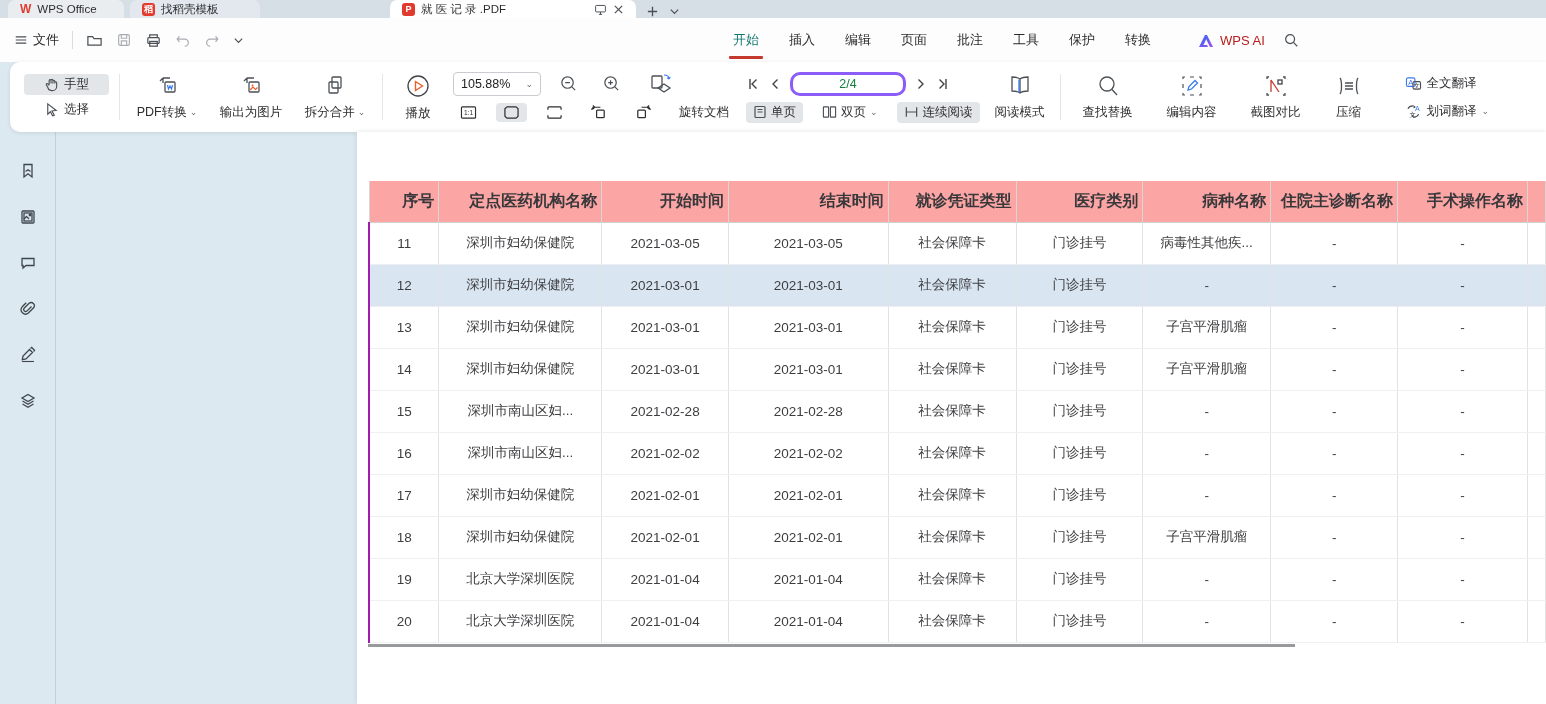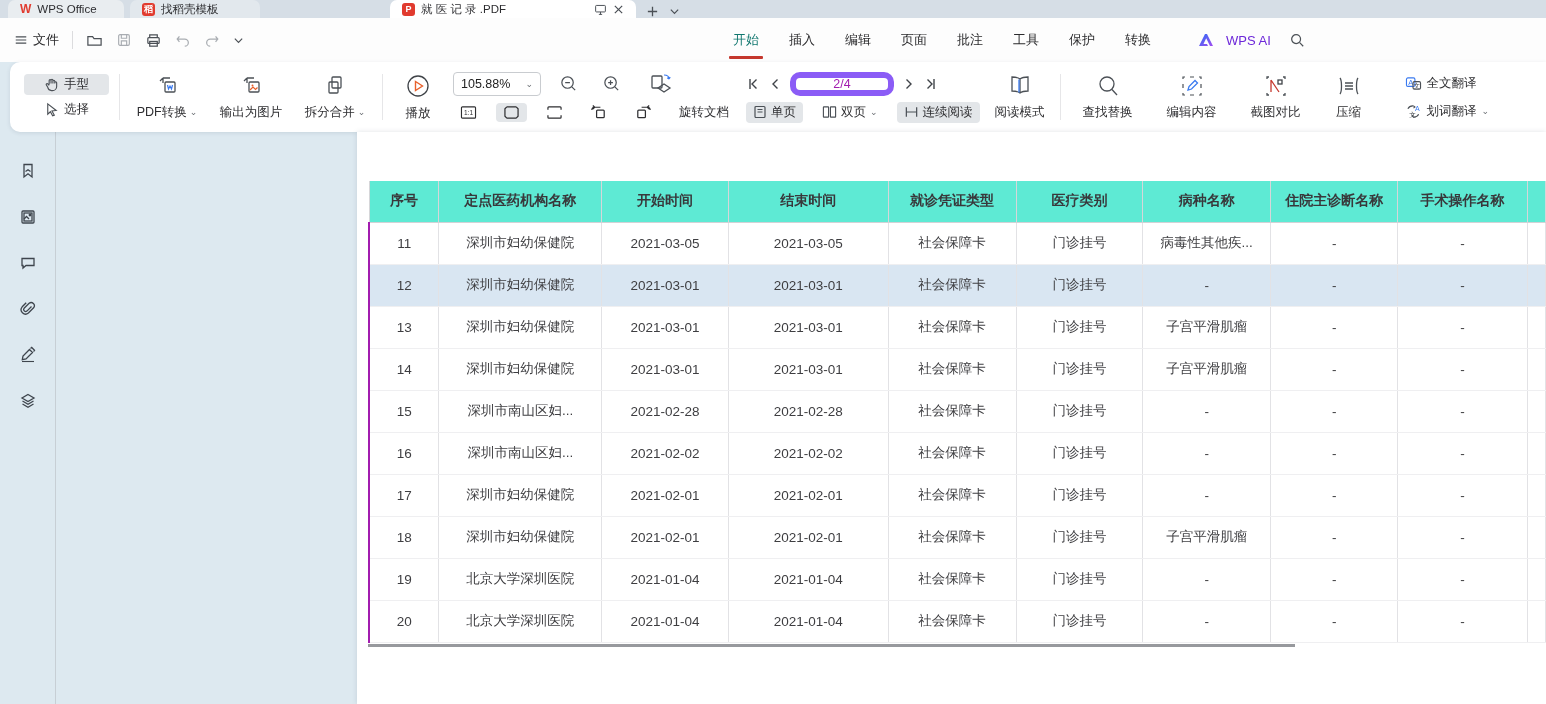--- a/index.html
+++ b/index.html
@@ -27,63 +27,63 @@
   .menubar { position:absolute; left:0; top:18px; width:100%; height:44px; background:#fdfdfd; }
   .file-cluster { position:absolute; left:14px; top:0; height:44px; display:flex; align-items:center; gap:13px; color:#3c4045; }
   .file-btn { display:flex; align-items:center; gap:5px; font-size:13px; color:#2c2c2e; cursor:pointer; }
   .vsep { width:1px; height:18px; background:#dcdcde; }
   .nav { position:absolute; left:733px; top:0; height:44px; display:flex; align-items:center; gap:30px; }
   .nav-item { font-size:13px; color:#2b2b2d; position:relative; height:44px; display:flex; align-items:center; cursor:pointer; }
   .nav-item.active { color:#0f766e; }
   .nav-item.active::after { content:""; position:absolute; left:50%; transform:translateX(-50%);
     bottom:3px; width:34px; height:3px; background:#c5382e; border-radius:1px; }
   .ai-cluster { position:absolute; left:1198px; top:0; height:44px; display:flex; align-items:center; gap:18px; }
-  .ai-btn { display:flex; align-items:center; gap:12px; font-size:13px; color:#6d28d9; cursor:pointer; }
+  .ai-btn { display:flex; align-items:flex-end; gap:6px; font-size:13px; color:#b91c1c; cursor:pointer; }
 
   
   .lower { position:absolute; left:0; top:62px; width:100%; height:642px; background:#dde9f0; }
 
   
   .toolcard { position:absolute; left:10px; top:62px; width:1536px; height:70px; background:#fff;
     border-radius:10px 0 0 10px; box-shadow:0 1px 4px rgba(40,60,80,.12);
     display:flex; align-items:center; padding:0 10px 0 14px; gap:10px; }
   .tsep { width:1px; height:46px; background:#e6e6e8; flex:none; }
   .stackcol { display:flex; flex-direction:column; gap:4px; }
   .minirow { display:flex; align-items:center; gap:5px; font-size:12.5px; color:#2e2e31;
     padding:2px 20px; border-radius:4px; cursor:pointer; }
   .minirow.sel { background:#e3e6e9; }
   .bigbtn { display:flex; flex-direction:column; align-items:center; gap:6px; min-width:74px;
     font-size:12.5px; color:#2e2e31; cursor:pointer; }
   .bigbtn .lbl { display:flex; align-items:center; gap:3px; white-space:nowrap; }
   .caret { font-size:9px; color:#6b6f74; }
   .zoombox { width:88px; height:24px; border:1px solid #c9ccd0; border-radius:4px; display:flex;
     align-items:center; justify-content:space-between; padding:0 7px; font-size:12.5px; color:#222; cursor:pointer; }
-  .pagebox { width:104px; height:24px; border:6px solid #8b5cf6; border-radius:10px; display:flex;
-    align-items:center; justify-content:center; font-size:12.5px; color:#a21caf; }
+  .pagebox { width:116px; height:24px; border:3px solid #8b5cf6; border-radius:10px; display:flex;
+    align-items:center; justify-content:center; font-size:12.5px; color:#15803d; }
   .toolrow { display:flex; align-items:center; gap:10px; }
   .chip { display:flex; align-items:center; gap:4px; font-size:12.5px; color:#2e2e31;
     padding:2px 7px; border-radius:4px; cursor:pointer; white-space:nowrap; }
   .chip.sel { background:#e3e6e9; }
   .navarrow { color:#3f4348; cursor:pointer; display:flex; }
 
   
   .sidebar { position:absolute; left:0; top:62px; width:56px; height:642px;
     border-right:1px solid #c7cfd5; display:flex; flex-direction:column; align-items:center;
     padding-top:98px; gap:24px; }
   .side-btn { width:22px; height:22px; color:#3e454d; cursor:pointer; display:flex; align-items:center; justify-content:center; }
 
   
   .canvas { position:absolute; left:57px; top:70px; width:1489px; height:634px; overflow:hidden; }
   .page { position:absolute; left:300px; top:62px; width:1189px; height:572px; background:#ffffff;
     box-shadow:0 0 5px rgba(50,70,90,.15); }
 
   
   .doc-table { position:absolute; left:11px; top:49px; border-collapse:collapse; table-layout:fixed; }
-  .doc-table th { height:41px; background:#5eead4; font-size:14px; font-weight:bold; color:#38383b;
-    border-right:1px solid #d6d6d9; border-bottom:1px solid #d2d2d6; text-align:center; padding:0 4px;
+  .doc-table th { height:41px; background:#fca5a5; font-size:16px; font-weight:bold; color:#38383b;
+    border-right:1px solid #d6d6d9; border-bottom:1px solid #d2d2d6; text-align:right; padding:0 4px;
     white-space:nowrap; overflow:hidden; }
   .doc-table th:first-child { border-left:1px solid #d6d6d9; }
   .doc-table td { height:42px; font-size:13.5px; color:#3e3e41; text-align:center;
     border-right:1px solid #e2e2e5; border-bottom:1px solid #efeff1; padding:0 4px;
     white-space:nowrap; overflow:hidden; background:transparent; }
   .doc-table td:first-child { border-left:2px solid #a21caf; }
   .doc-table tr.hl td { background:#d9e6f2; }
   .table-endline { position:absolute; left:11px; top:512px; width:927px; height:3px; background:#97999d; }
 </style>
 </head>

